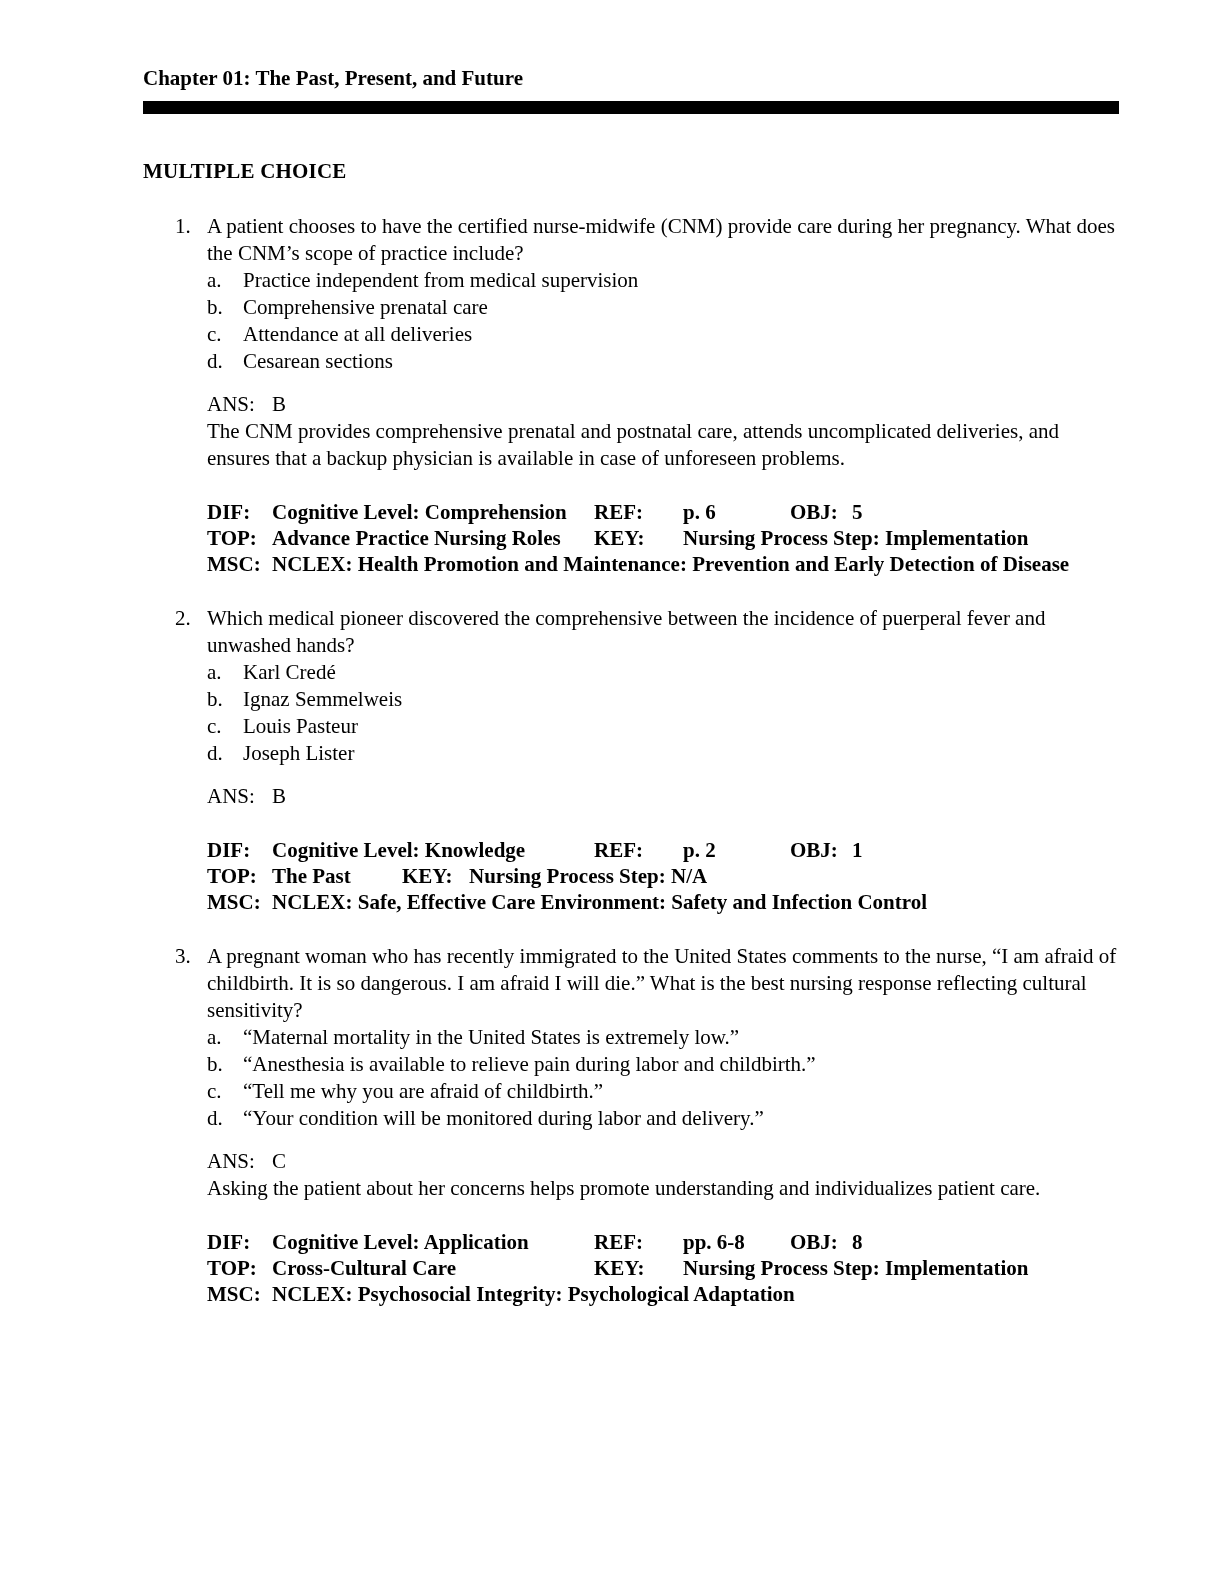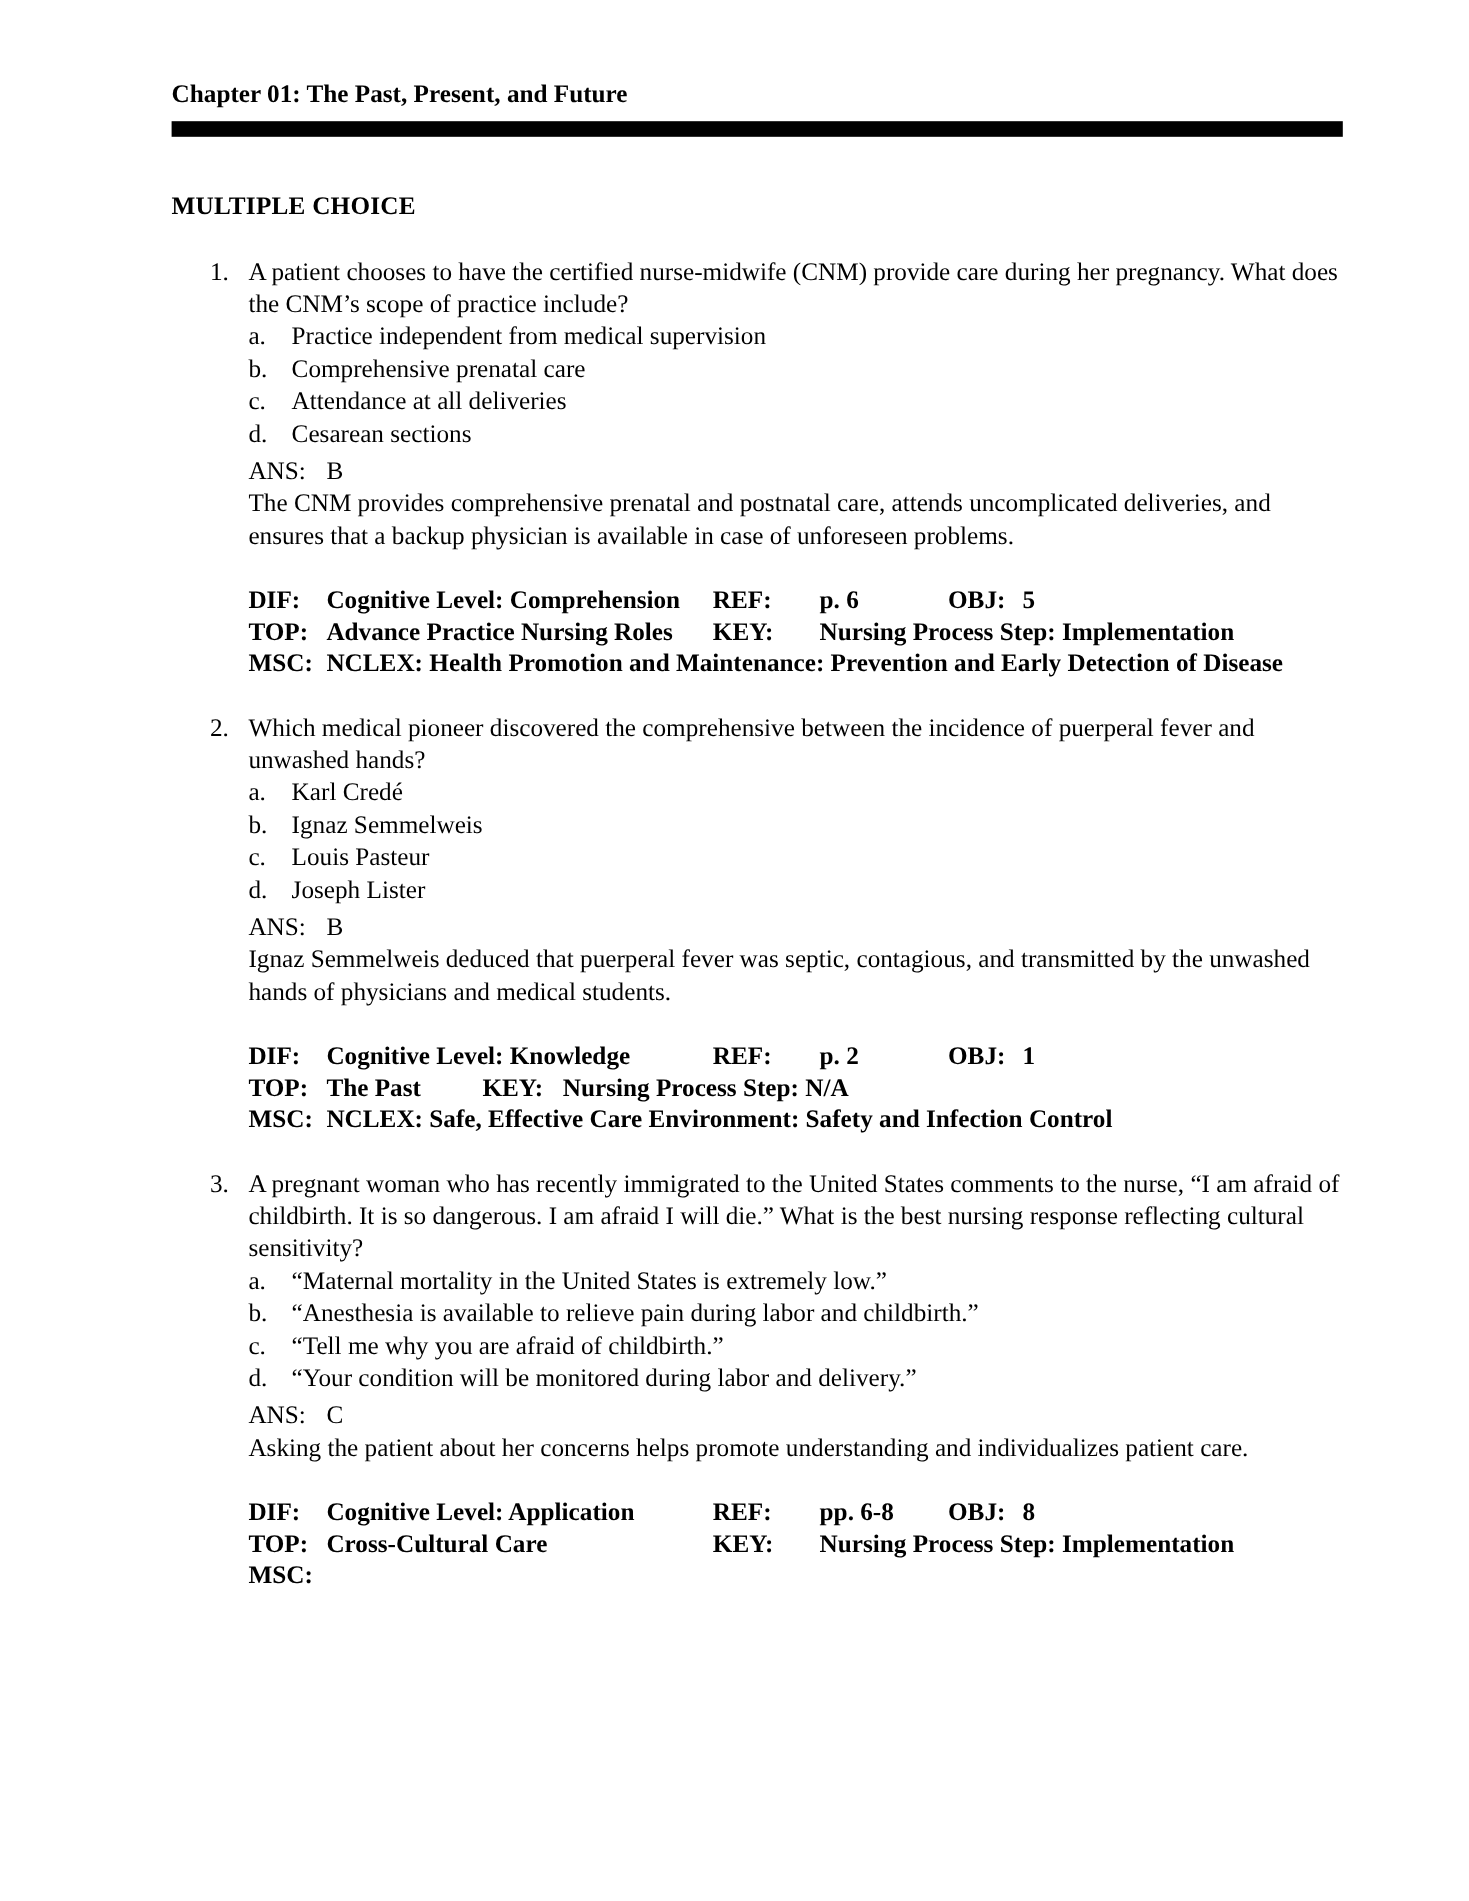--- a/index.html
+++ b/index.html
@@ -18,21 +18,21 @@
     width: 976px; height: 13px; background: #000; margin-top: 6px;
   }
   .section-heading { font-weight: bold; margin-top: 44px; letter-spacing: 0.2px; }
   .question { margin-top: 28px; }
   .q-head { display: flex; }
   .q-num { margin-left: 32px; width: 32px; flex: 0 0 32px; }
   .q-text { width: 910px; }
   .opt { display: flex; margin-left: 64px; }
   .opt-letter { width: 36px; flex: 0 0 36px; }
   .opt-text { flex: 1; }
-  .answer-block { margin-top: 4px; }
+  .answer-block { margin-top: 16px; }
   .ans-row { display: flex; margin-left: 64px; }
   .ans-label { width: 65px; flex: 0 0 65px; }
   .rationale { margin-left: 64px; width: 912px; }
   .meta-block { margin-top: 27px; }
   .meta-row { position: relative; margin-left: 64px; height: 26px; white-space: nowrap; font-weight: bold; }
   .meta-row span { position: absolute; top: 0; }
   .c0 { left: 0; }
   .c1 { left: 65px; }
   .c2 { left: 387px; }
   .c3 { left: 476px; }
@@ -122,21 +122,20 @@
     </div>
     <div class="opt">
       <div class="opt-letter">d.</div>
       <div class="opt-text">Joseph Lister</div>
     </div>
     <div class="answer-block">
       <div class="ans-row">
         <div class="ans-label">ANS:</div>
         <div>B</div>
       </div>
-      <div class="rationale">Ignaz Semmelweis deduced that puerperal fever was septic, contagious, and transmitted by the unwashed hands of physicians and medical students.</div>
     </div>
     <div class="meta-block">
       <div class="meta-row">
         <span class="c0">DIF:</span>
         <span class="c1">Cognitive Level: Knowledge</span>
         <span class="c2">REF:</span>
         <span class="c3">p. 2</span>
         <span class="c4">OBJ:</span>
         <span class="c5">1</span>
       </div>
@@ -191,17 +190,18 @@
         <span class="c5">8</span>
       </div>
       <div class="meta-row">
         <span class="c0">TOP:</span>
         <span class="c1">Cross-Cultural Care</span>
         <span class="c2">KEY:</span>
         <span class="c3">Nursing Process Step: Implementation</span>
       </div>
       <div class="meta-row">
         <span class="c0">MSC:</span>
+        <span class="c1">NCLEX: Psychosocial Integrity: Psychological Adaptation</span>
       </div>
     </div>
   </div>
 
 </div>
 
 </body></html>

